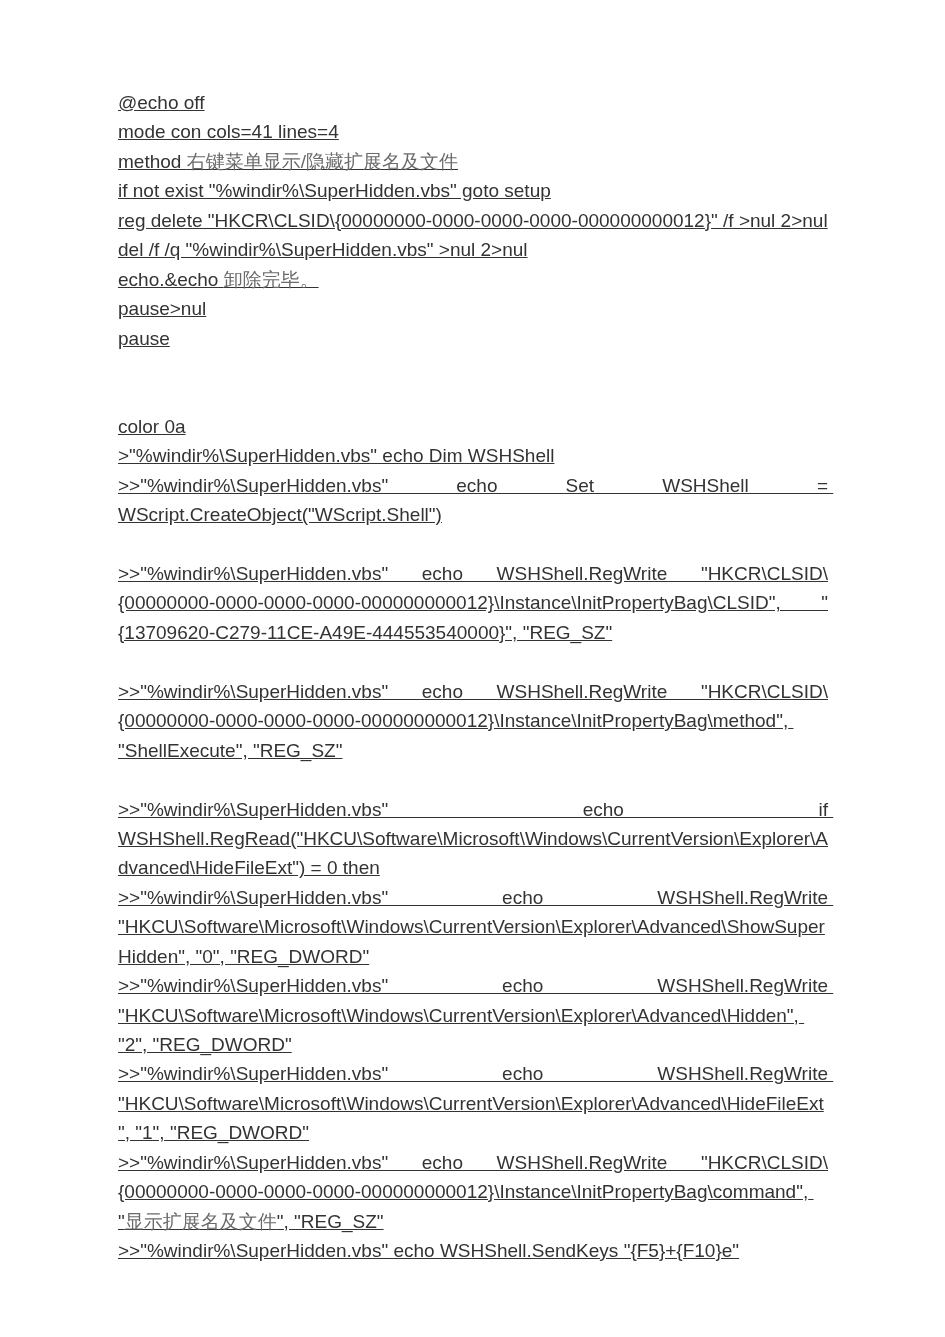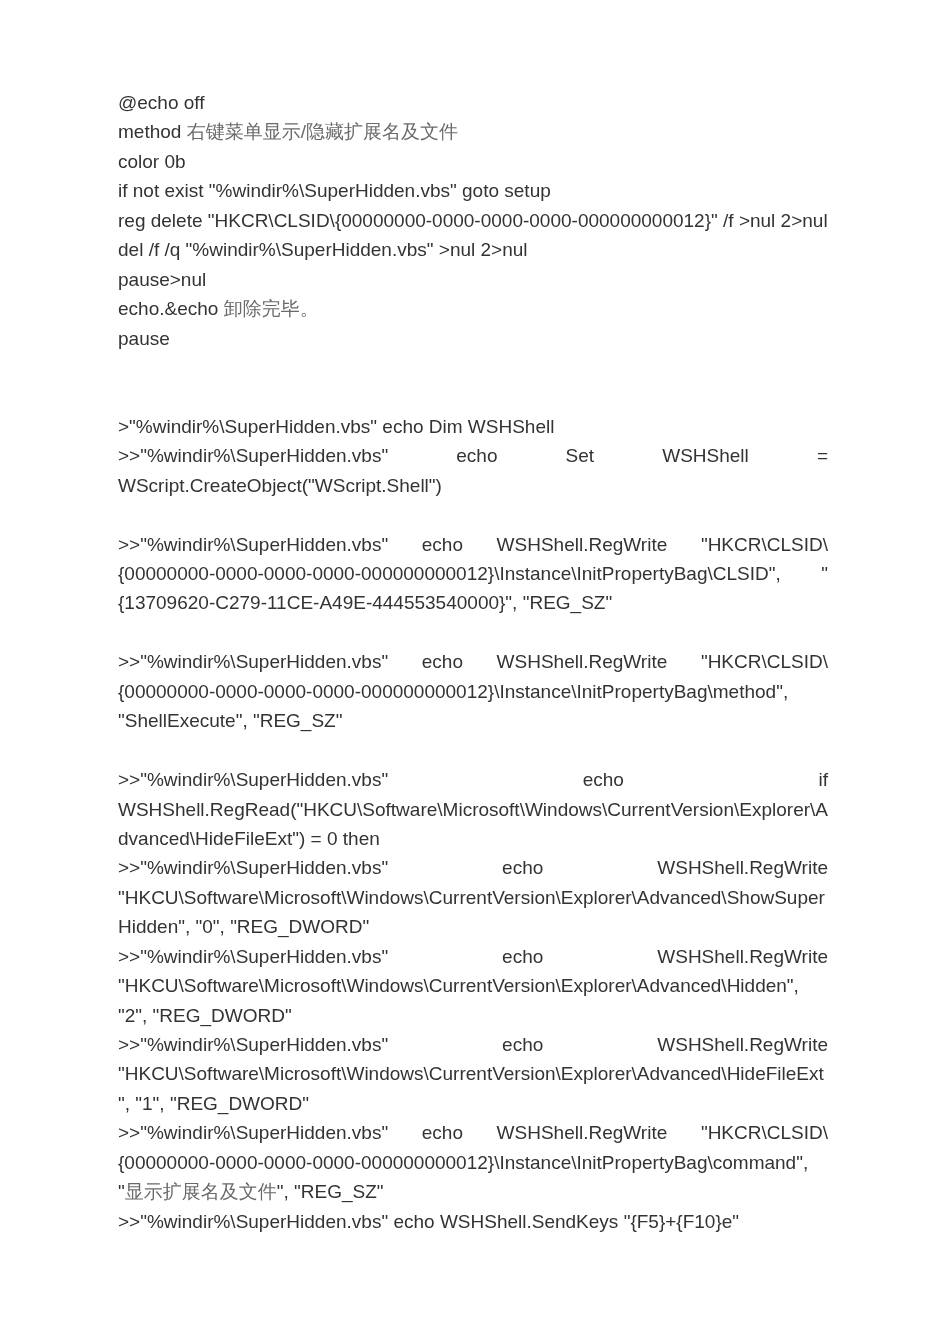--- a/index.html
+++ b/index.html
@@ -13,47 +13,49 @@
       padding: 88px 114px 88px 118px;
       line-height: 1.55;
     }
     .doc {
       width: 710px;
     }
     .line {
       display: block;
       white-space: pre-wrap;
       word-break: break-word;
+      text-decoration: underline;
     }
     .justify-left {
       text-align: justify;
       text-align-last: left;
     }
     .blank {
       height: 1.55em;
     }
     .cn {
       color: #6a6a6a;
     }
   </style>
 </head>
 <body>
 
 <div class="doc" id="doc-root">
     <div class="line">@echo off</div>
+    <div class="line">mode con cols=41 lines=4</div>
     <div class="line"><span>method </span><span class="cn">右键菜单显示/隐藏扩展名及文件</span></div>
-    <div class="line">color 0b</div>
     <div class="line">if not exist "%windir%\SuperHidden.vbs" goto setup</div>
     <div class="line justify-left">reg delete "HKCR\CLSID\{00000000-0000-0000-0000-000000000012}" /f &gt;nul 2&gt;nul</div>
     <div class="line">del /f /q "%windir%\SuperHidden.vbs" &gt;nul 2&gt;nul</div>
+    <div class="line"><span>echo.&amp;echo </span><span class="cn">卸除完毕。</span></div>
     <div class="line">pause&gt;nul</div>
-    <div class="line"><span>echo.&amp;echo </span><span class="cn">卸除完毕。</span></div>
     <div class="line">pause</div>
     <div class="blank">&nbsp;</div>
     <div class="blank">&nbsp;</div>
+    <div class="line">color 0a</div>
     <div class="line">&gt;"%windir%\SuperHidden.vbs" echo Dim WSHShell</div>
     <div class="line justify-left">&gt;&gt;"%windir%\SuperHidden.vbs" echo Set WSHShell = WScript.CreateObject("WScript.Shell")</div>
     <div class="blank">&nbsp;</div>
     <div class="line justify-left">&gt;&gt;"%windir%\SuperHidden.vbs" echo WSHShell.RegWrite "HKCR\CLSID\{00000000-0000-0000-0000-000000000012}\Instance\InitPropertyBag\CLSID", "{13709620-C279-11CE-A49E-444553540000}", "REG_SZ"</div>
     <div class="blank">&nbsp;</div>
     <div class="line justify-left">&gt;&gt;"%windir%\SuperHidden.vbs" echo WSHShell.RegWrite "HKCR\CLSID\{00000000-0000-0000-0000-000000000012}\Instance\InitPropertyBag\method", "ShellExecute", "REG_SZ"</div>
     <div class="blank">&nbsp;</div>
     <div class="line justify-left">&gt;&gt;"%windir%\SuperHidden.vbs" echo if WSHShell.RegRead("HKCU\Software\Microsoft\Windows\CurrentVersion\Explorer\Advanced\HideFileExt") = 0 then</div>
     <div class="line justify-left">&gt;&gt;"%windir%\SuperHidden.vbs" echo WSHShell.RegWrite "HKCU\Software\Microsoft\Windows\CurrentVersion\Explorer\Advanced\ShowSuperHidden", "0", "REG_DWORD"</div>
     <div class="line justify-left">&gt;&gt;"%windir%\SuperHidden.vbs" echo WSHShell.RegWrite "HKCU\Software\Microsoft\Windows\CurrentVersion\Explorer\Advanced\Hidden", "2", "REG_DWORD"</div>

